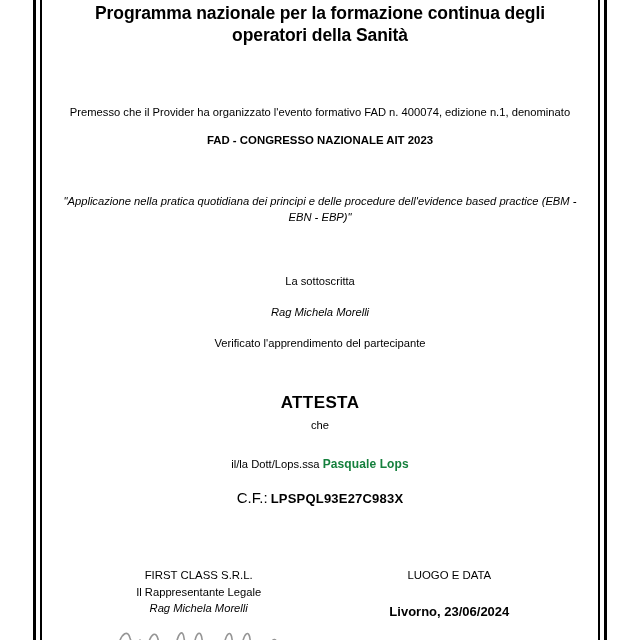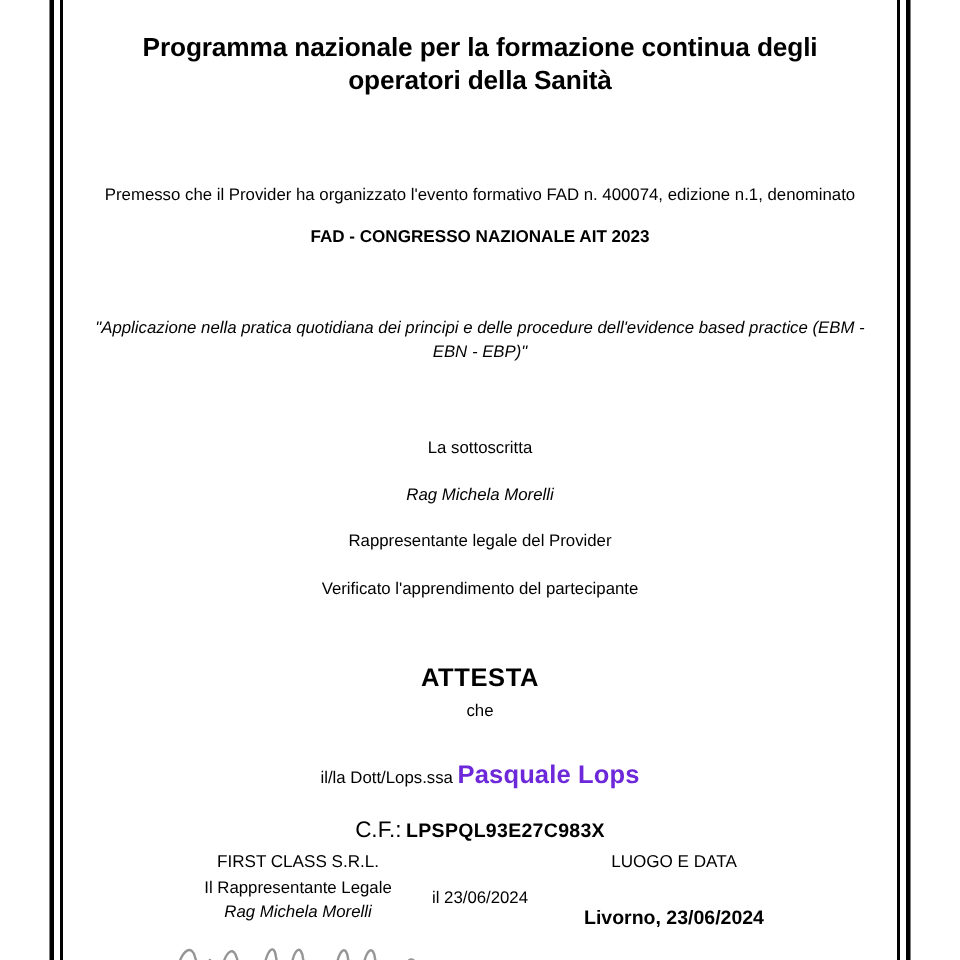--- a/index.html
+++ b/index.html
@@ -54,21 +54,21 @@
     text-align: center;
   }
 
   
   .doc-title {
     font-size: 17.5px;
     font-weight: bold;
     line-height: 1.28;
     letter-spacing: -0.1px;
     margin: 0;
-    padding-top: 20px;
+    padding-top: 2px;
   }
 
   .block {
     font-size: 11.2px;
     line-height: 1.42;
     margin: 0;
   }
   .b { font-weight: bold; }
   .i { font-style: italic; }
 
@@ -101,23 +101,23 @@
     line-height: 1.2;
     margin: 4px;
   }
   .attesta-sub {
     font-size: 11.2px;
     line-height: 1.5;
     margin: 0;
   }
 
   .name-red {
-    color: #6d28d9;
-    font-weight: bold;
-    font-size: 17px;
+    color: #15803d;
+    font-weight: bold;
+    font-size: 12px;
     letter-spacing: 0.1px;
   }
   .cf-label { font-size: 15px; }
   .cf-value { font-weight: bold; font-size: 13px; letter-spacing: 0.2px; }
 
   
   .footer {
     position: absolute;
     left: 16px;
     right: 16px;
@@ -169,21 +169,20 @@
     <p class="line-bold">FAD - CONGRESSO NAZIONALE AIT 2023</p>
 
     <div class="spacer-md"></div>
 
     <p class="line-italic">"Applicazione nella pratica quotidiana dei principi e delle procedure dell'evidence based practice (EBM - EBN - EBP)"</p>
 
     <div class="spacer-lg"></div>
 
     <p class="stack-line">La sottoscritta</p>
     <p class="stack-line i">Rag Michela Morelli</p>
-    <p class="stack-line">Rappresentante legale del Provider</p>
     <p class="stack-line">Verificato l'apprendimento del partecipante</p>
 
     <div class="spacer-md"></div>
 
     <p class="attesta">ATTESTA</p>
     <p class="attesta-sub">che</p>
 
     <div class="spacer-md"></div>
 
     <p class="block">
@@ -196,21 +195,20 @@
     <p class="block">
       <span class="cf-label">C.F.:</span>
       <span class="cf-value">LPSPQL93E27C983X</span>
     </p>
 
     <div class="spacer-sm"></div>
 
 
     <div class="spacer-sm"></div>
 
-    <p class="block">il 23/06/2024</p>
 
     <div class="spacer-sm"></div>
 
     <div class="footer">
 
       <div class="footer-col left">
         <div class="footer-heading">FIRST CLASS S.R.L.</div>
         <div class="footer-sub">Il Rappresentante Legale</div>
         <div class="footer-name">Rag Michela Morelli</div>
         <div class="signature">

